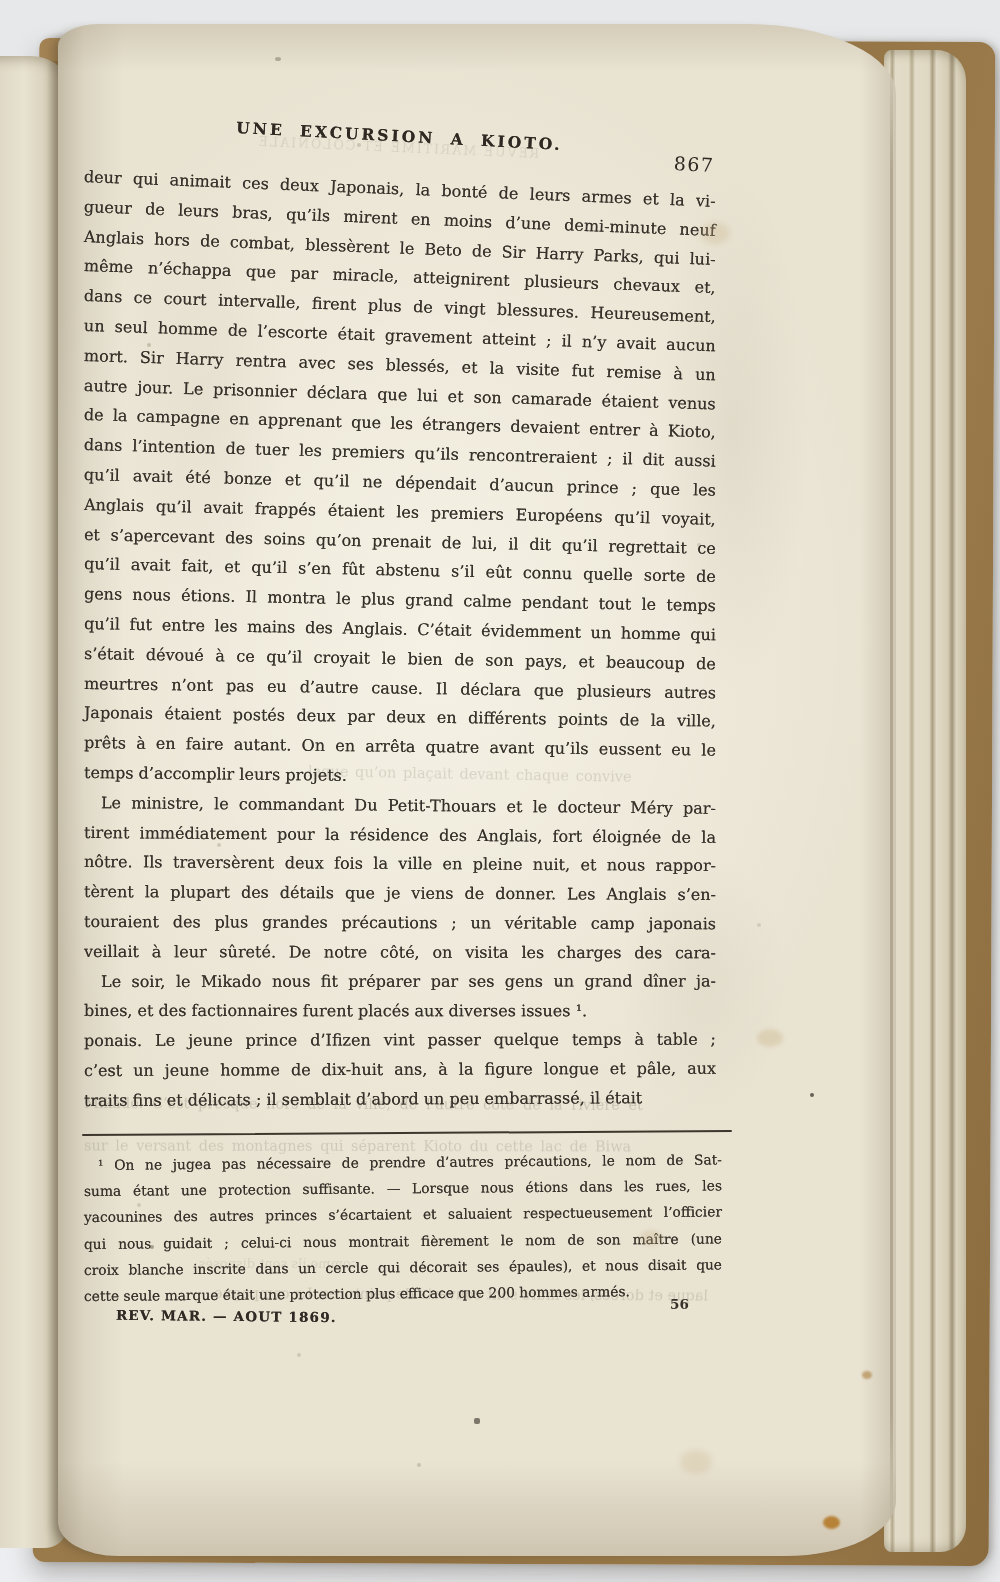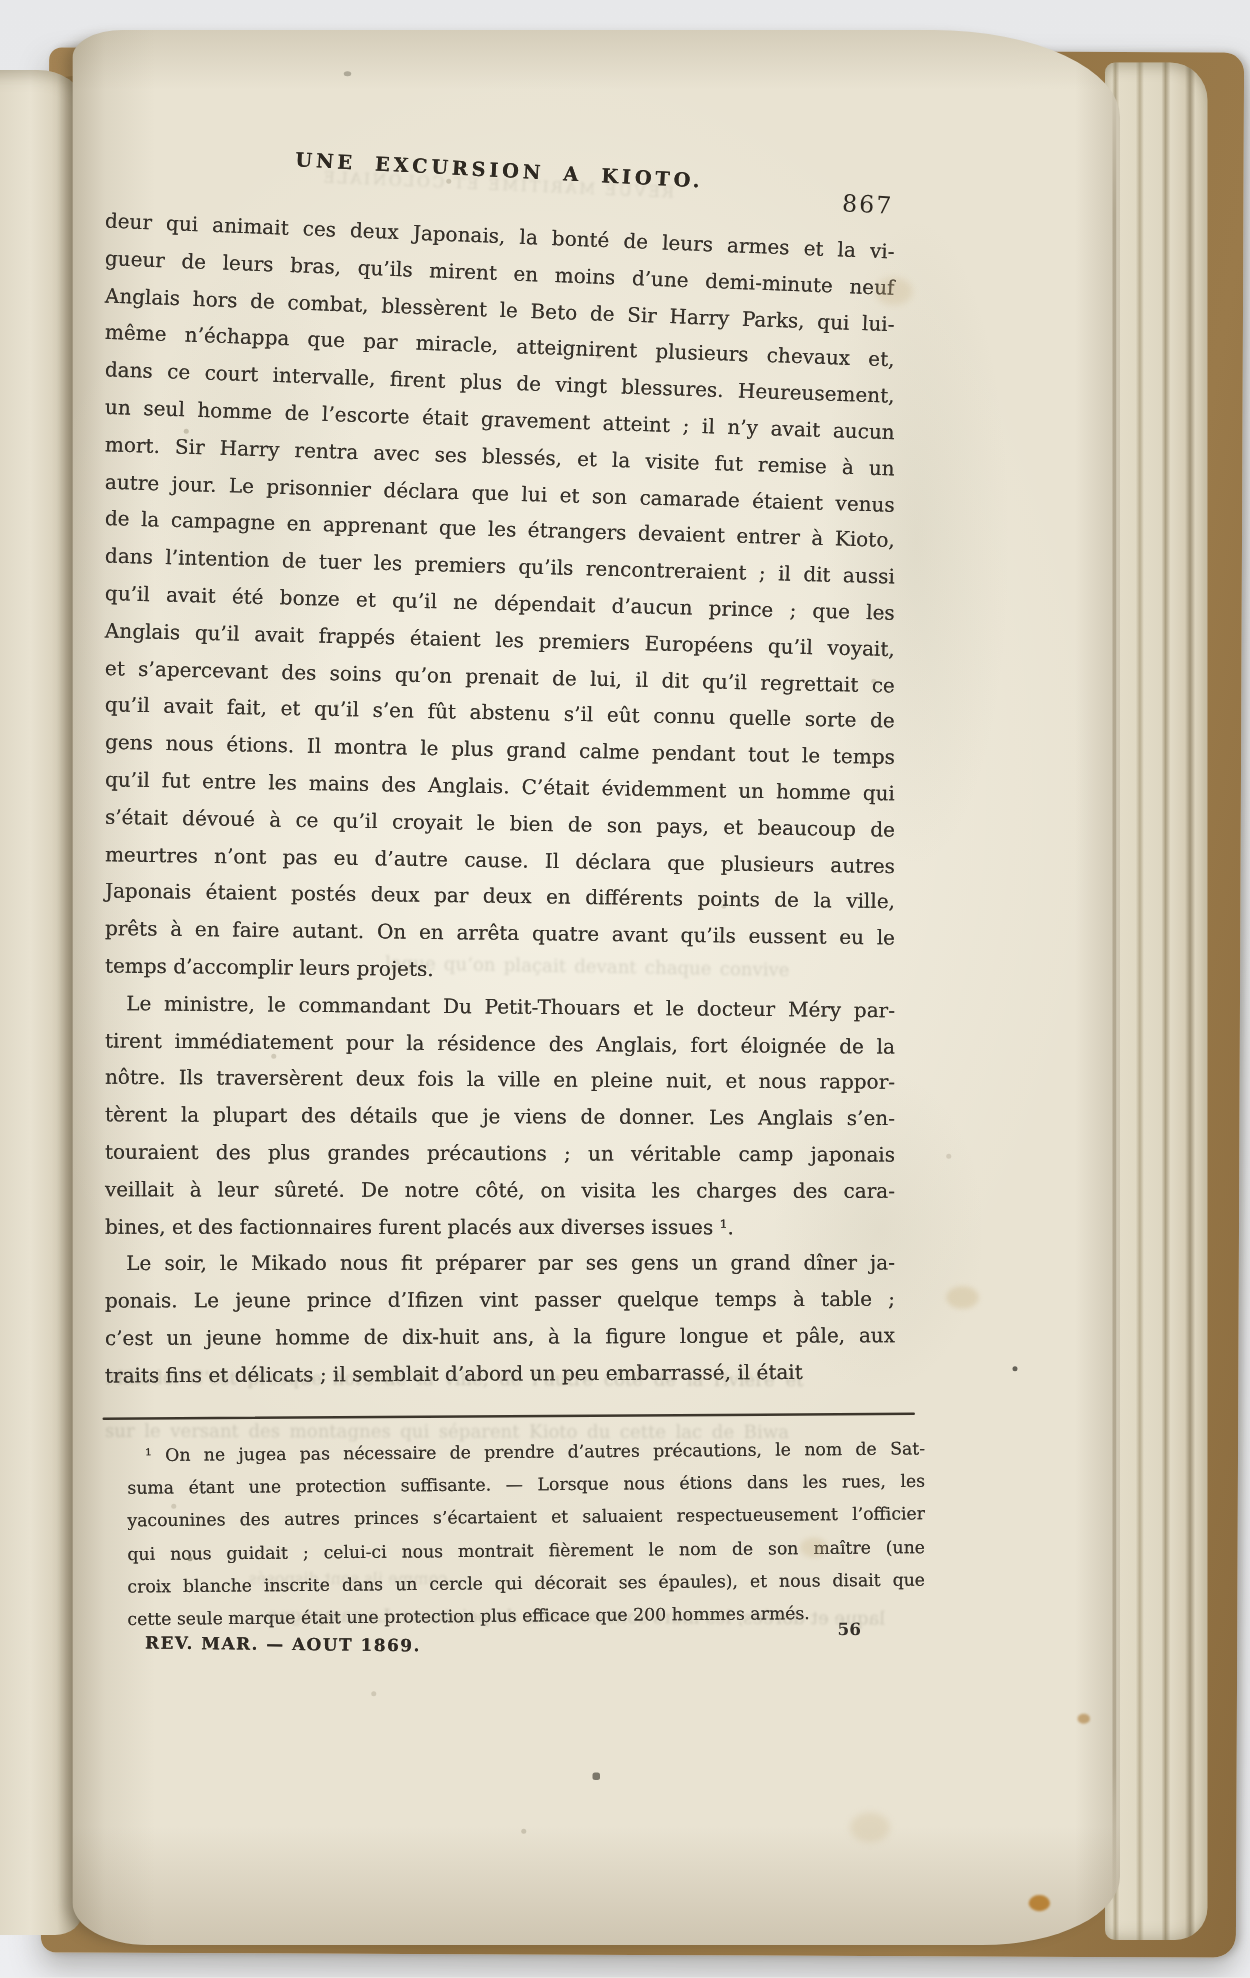--- a/index.html
+++ b/index.html
@@ -75,21 +75,21 @@
     transform-origin:0 50%;text-shadow:0 0 .35px rgba(45,40,30,.75);
   }
   .body-text .line{transform:rotate(calc((2.25 - var(--i,0) * 0.082) * 1deg));}
   .line.indent{text-indent:17px;}
   .line.end{text-align-last:left;}
 
   .footnote-rule{
     position:absolute;left:24px;top:1108px;width:650px;height:2.4px;
     background:#3c362c;border-radius:2px;transform:rotate(-.35deg);
   }
-  .footnote{position:absolute;left:26px;top:1128px;width:638px;margin-left:18px;}
+  .footnote{position:absolute;left:26px;top:1128px;width:638px;}
   .footnote .line{height:26.2px;line-height:26.2px;font-size:13.8px;transform:rotate(-.5deg);}
   .footnote .line.indent{text-indent:14px;}
 
   .signature{position:absolute;left:612px;top:1272px;font-size:13.5px;font-weight:700;color:#35302a;}
   .imprint{
     position:absolute;left:58px;top:1284px;font-size:13.5px;font-weight:700;
     letter-spacing:1.2px;color:#2f2a24;transform:rotate(.6deg);
     text-shadow:0 0 .4px rgba(40,35,25,.8);
   }
 
@@ -187,22 +187,22 @@
         <div class="line" style="--i: 17;">meurtres n’ont pas eu d’autre cause. Il déclara que plusieurs autres</div>
         <div class="line" style="--i: 18;">Japonais étaient postés deux par deux en différents points de la ville,</div>
         <div class="line" style="--i: 19;">prêts à en faire autant. On en arrêta quatre avant qu’ils eussent eu le</div>
         <div class="line end" style="--i: 20;">temps d’accomplir leurs projets.</div>
         <div class="line indent" style="--i: 21;">Le ministre, le commandant Du Petit-Thouars et le docteur Méry par-</div>
         <div class="line" style="--i: 22;">tirent immédiatement pour la résidence des Anglais, fort éloignée de la</div>
         <div class="line" style="--i: 23;">nôtre. Ils traversèrent deux fois la ville en pleine nuit, et nous rappor-</div>
         <div class="line" style="--i: 24;">tèrent la plupart des détails que je viens de donner. Les Anglais s’en-</div>
         <div class="line" style="--i: 25;">touraient des plus grandes précautions ; un véritable camp japonais</div>
         <div class="line" style="--i: 26;">veillait à leur sûreté. De notre côté, on visita les charges des cara-</div>
+        <div class="line indent" style="--i: 28;">Le soir, le Mikado nous fit préparer par ses gens un grand dîner ja-</div>
         <div class="line end" style="--i: 27;">bines, et des factionnaires furent placés aux diverses issues ¹.</div>
-        <div class="line indent" style="--i: 28;">Le soir, le Mikado nous fit préparer par ses gens un grand dîner ja-</div>
         <div class="line" style="--i: 29;">ponais. Le jeune prince d’Ifizen vint passer quelque temps à table ;</div>
         <div class="line" style="--i: 30;">c’est un jeune homme de dix-huit ans, à la figure longue et pâle, aux</div>
         <div class="line end" style="--i: 31;">traits fins et délicats ; il semblait d’abord un peu embarrassé, il était</div>
       </div>
 
     <div class="footnote-rule"></div>
 
     <div class="footnote">
 
     <div class="line indent" style="--i: 0;">¹ On ne jugea pas nécessaire de prendre d’autres précautions, le nom de Sat-</div>

